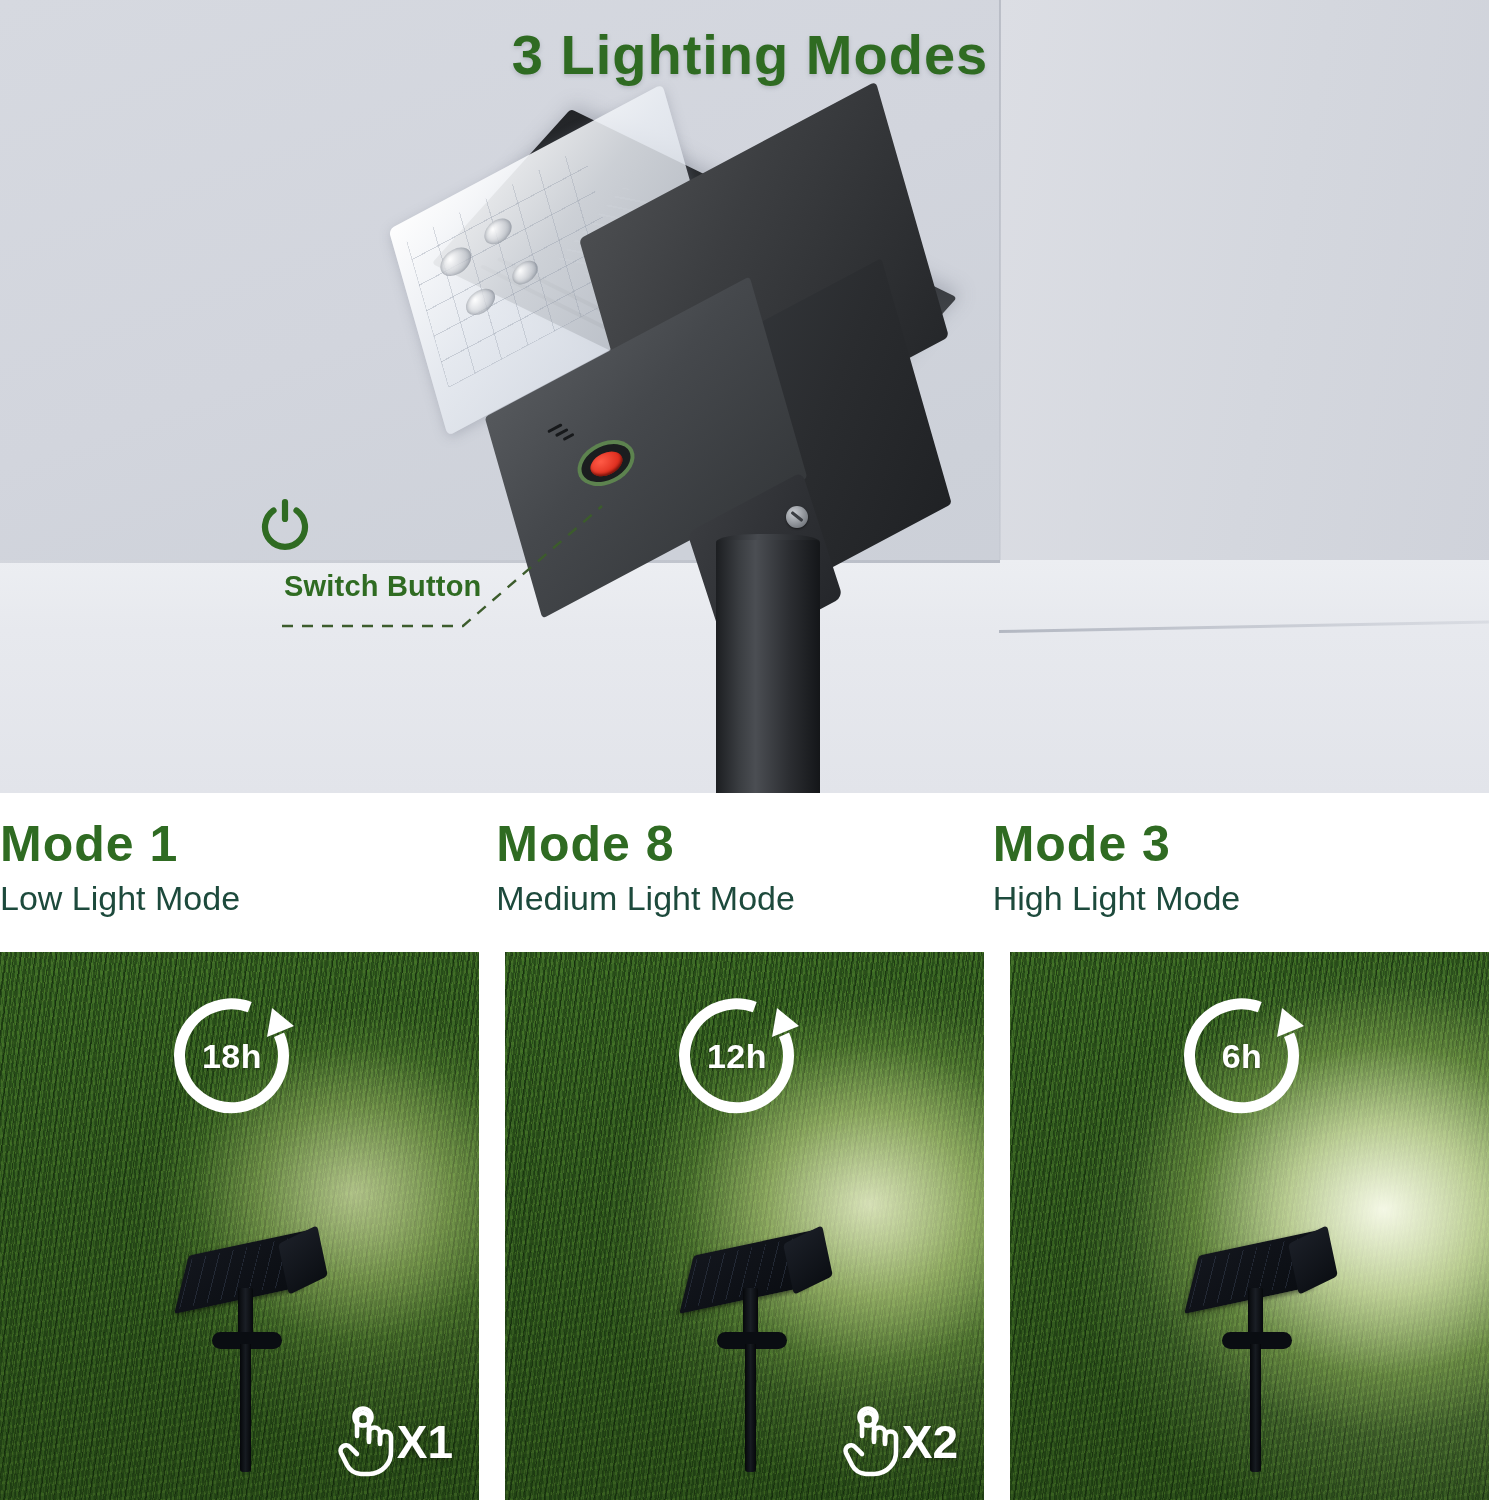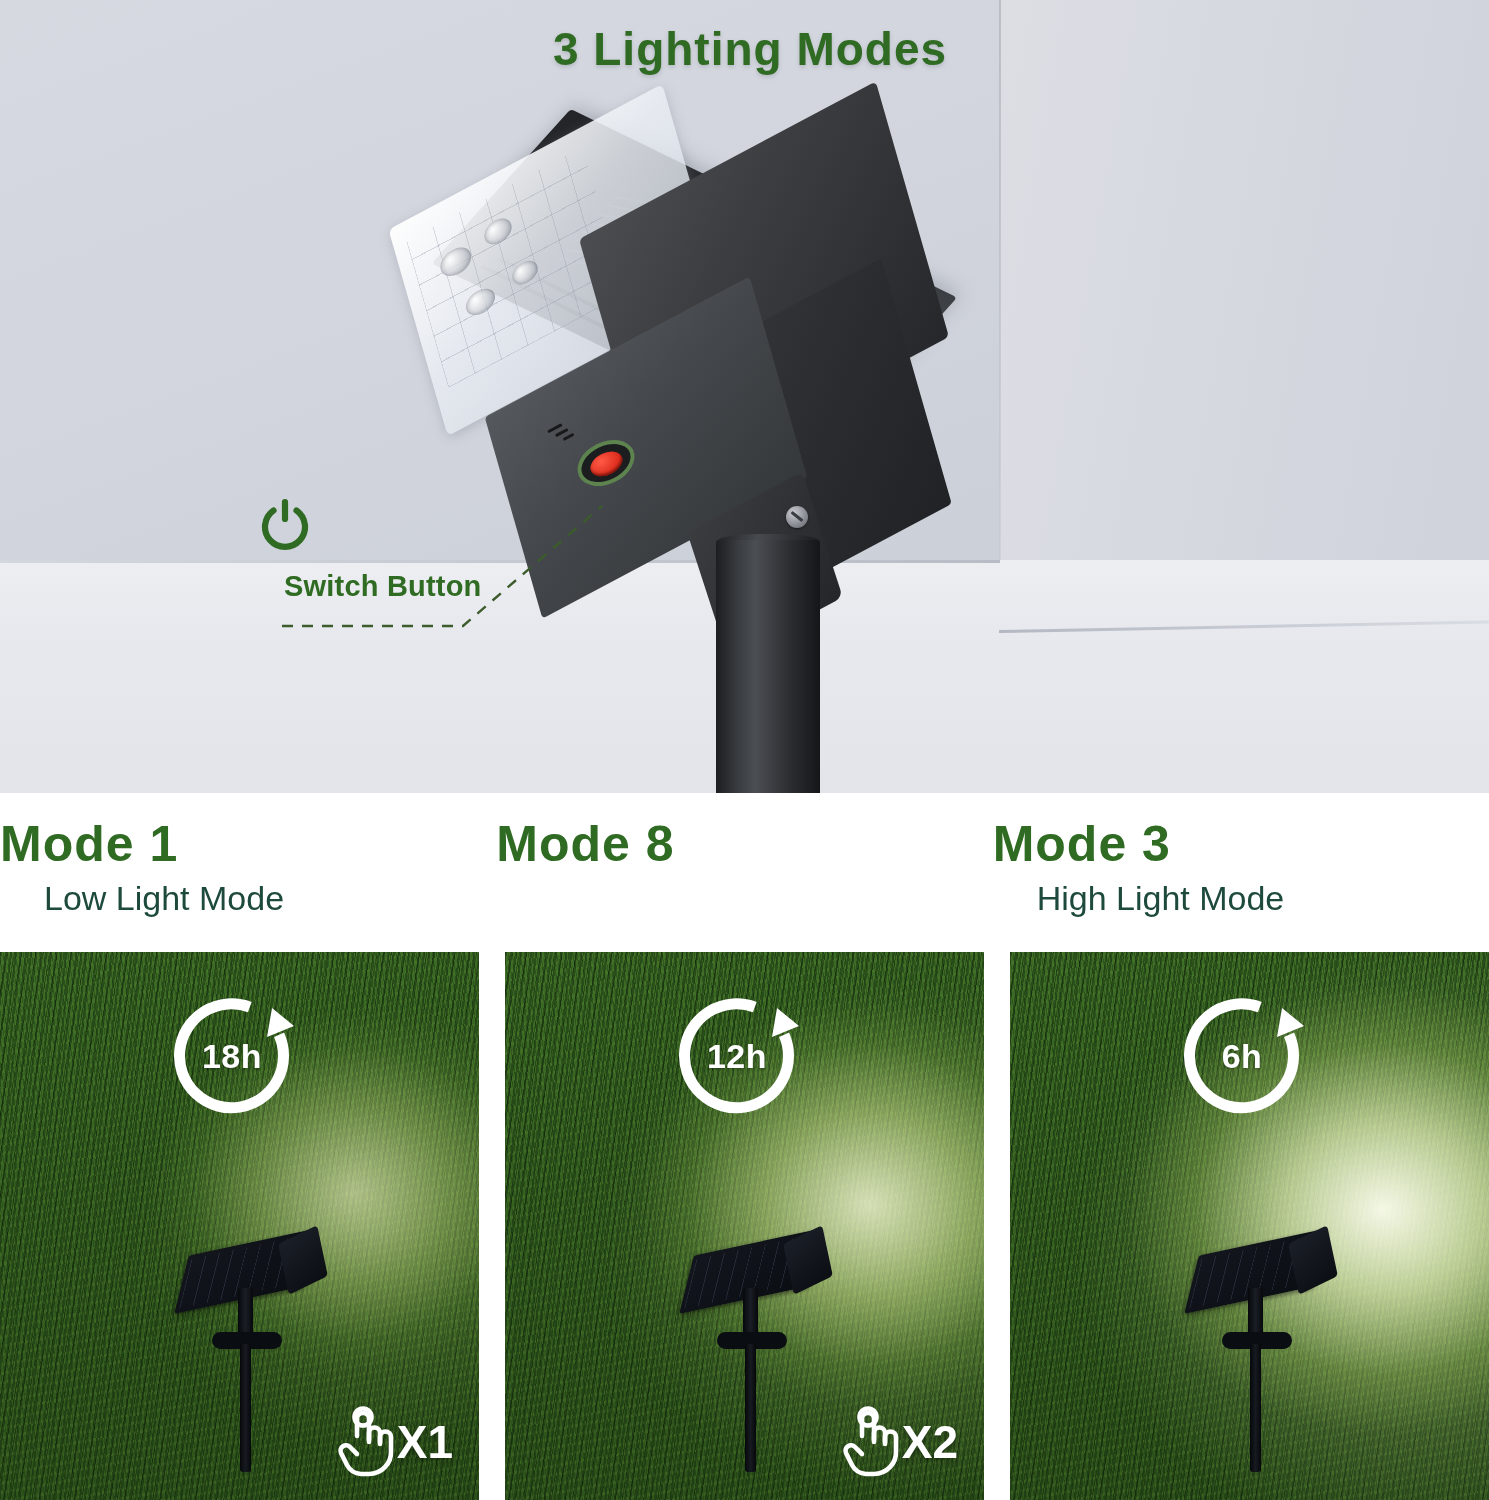--- a/index.html
+++ b/index.html
@@ -179,21 +179,20 @@
     background:#ffffff; display:flex;
   }
   .mode-col { flex:1 1 0; text-align:left; padding-top:26px; }
   .mode-title {
     font-size:50px; font-weight:bold; color:#2f6b22;
     line-height:1.0; letter-spacing:1px;
   }
   .mode-sub {
     margin-top:12px; font-size:34px; color:#1d4a3c; font-weight:normal;
     line-height:1.0;
-    padding-left:44px;
   }
 
   
   .panels { position:absolute; left:0; top:952px; width:1489px; height:548px; }
   .panel {
     position:absolute; top:0; width:479px; height:548px; overflow:hidden;
     background:#3f6b28;
   }
   .panel.p1 { left:0px; }
   .panel.p2 { left:505px; }
@@ -289,21 +288,21 @@
 <div class="page">
 
   <div class="hero">
     <div class="wall-right"></div>
     <div class="wall-corner"></div>
     <div class="floor"></div>
     <div class="floor-seam-left"></div>
     <div class="floor-seam-right"></div>
 
     <div style="position:absolute;left:0;top:22px;width:1489px;text-align:center;">
-      <span style="font-size:46px;font-weight:bold;color:#2f6b22;letter-spacing:1px;
+      <span style="font-size:56px;font-weight:bold;color:#2f6b22;letter-spacing:1px;
                    text-shadow:0 2px 4px rgba(140,145,155,.45);margin-left:11px;">3 Lighting Modes</span>
     </div>
 
     <div class="lamp-group">
 
       <div class="solar">
         <div class="solar-line" style="left:18px;top:16px;width:372px;transform:rotate(0.5deg);"></div>
         <div class="solar-line" style="left:22px;top:30px;width:360px;transform:rotate(0.5deg);"></div>
         <div class="solar-emboss"></div>
       </div>
@@ -351,20 +350,21 @@
 
   <div class="modes-head">
 
     <div class="mode-col">
       <div class="mode-title">Mode  1</div>
       <div class="mode-sub">Low Light Mode</div>
     </div>
 
     <div class="mode-col">
       <div class="mode-title">Mode  8</div>
+      <div class="mode-sub">Medium Light Mode</div>
     </div>
 
     <div class="mode-col">
       <div class="mode-title">Mode  3</div>
       <div class="mode-sub">High Light Mode</div>
     </div>
   </div>
 
   <div class="panels">
 

